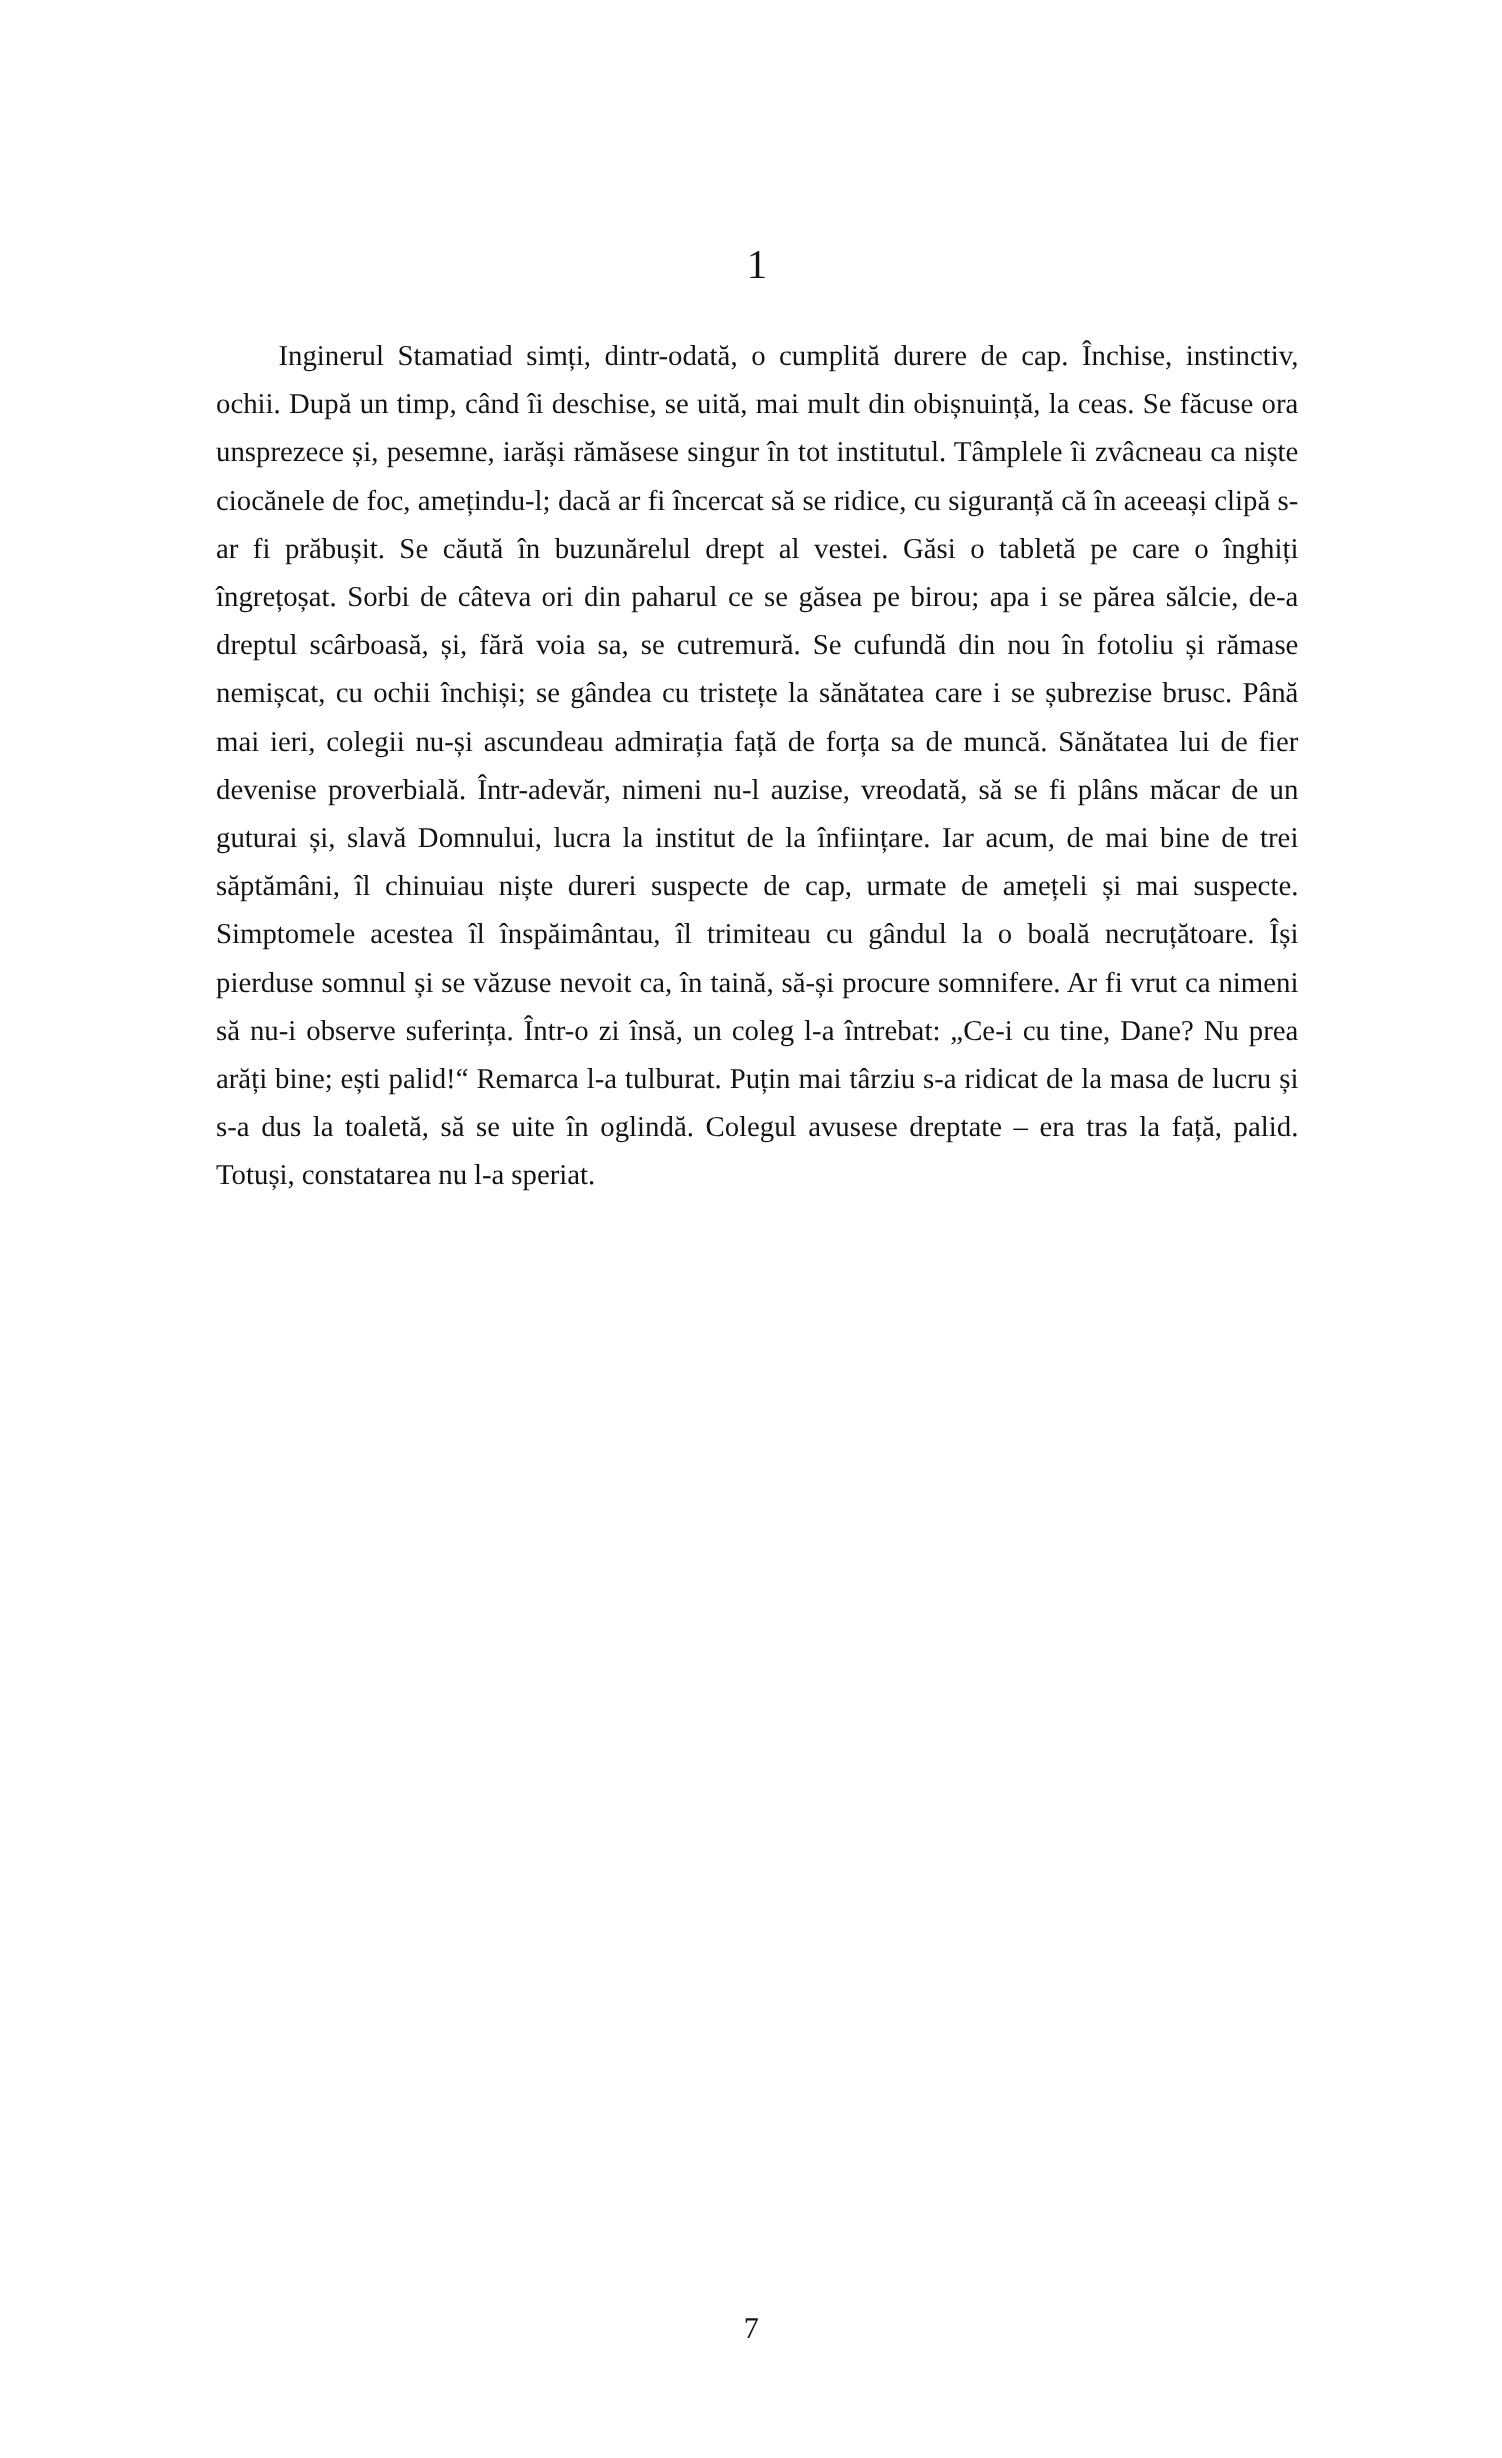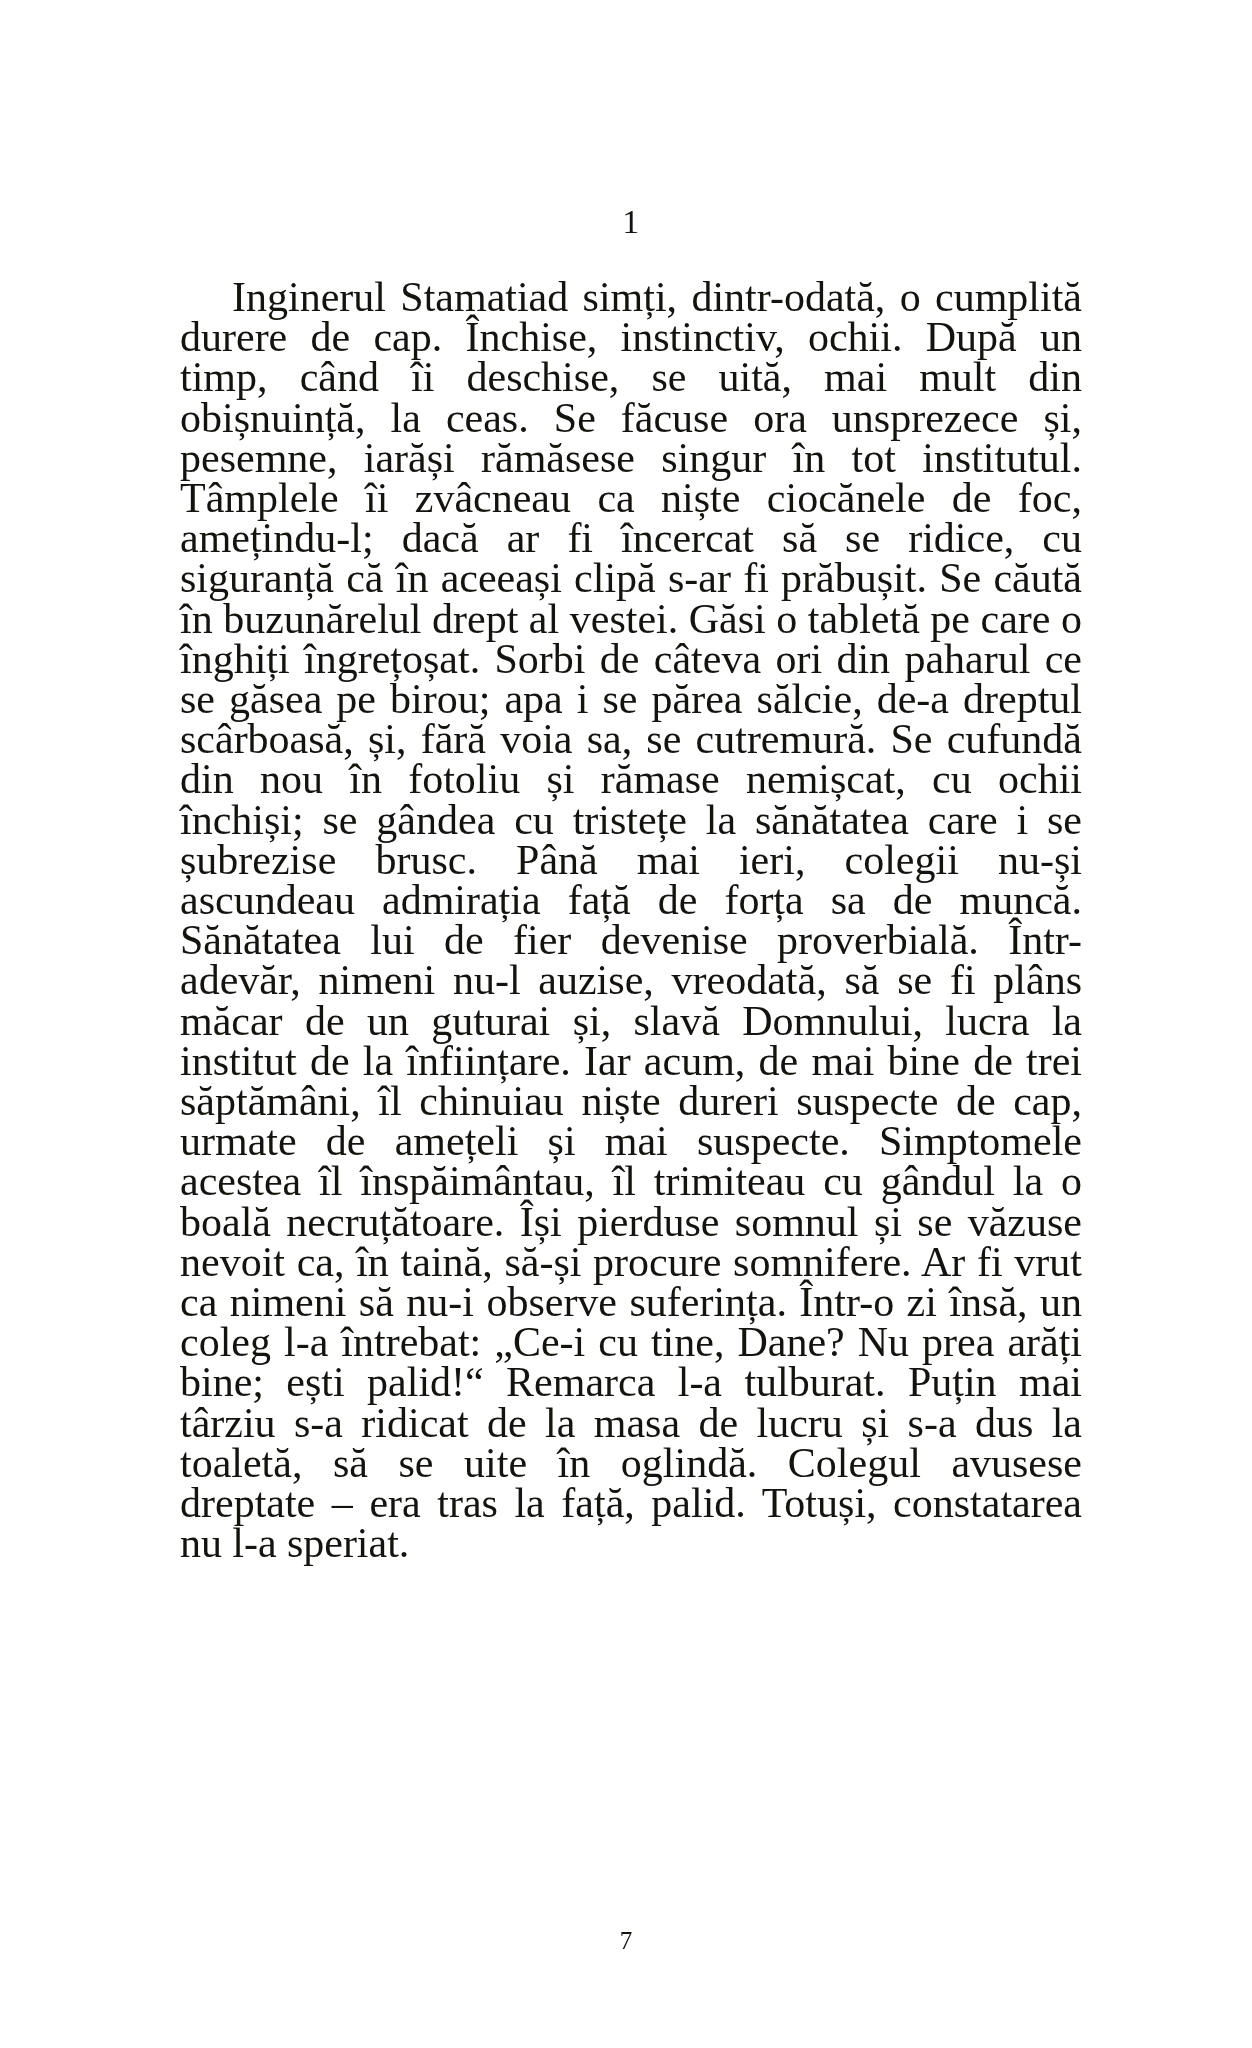--- a/index.html
+++ b/index.html
@@ -29,21 +29,21 @@
     color: #15130f;
     text-align: center;
     font-weight: 400;
     margin: 0;
     padding-top: 205px;
     line-height: 1;
     letter-spacing: 0.5px;
   }
   .body-text {
     font-family: "Liberation Serif", "DejaVu Serif", serif;
-    font-size: 42px;
+    font-size: 24px;
     line-height: 40.2px;
     color: #15130f;
     text-align: justify;
     text-justify: inter-word;
     margin: 0;
     padding-top: 38px;
     text-indent: 52px;
     -webkit-hyphens: none;
     hyphens: none;
     word-spacing: -0.2px;

